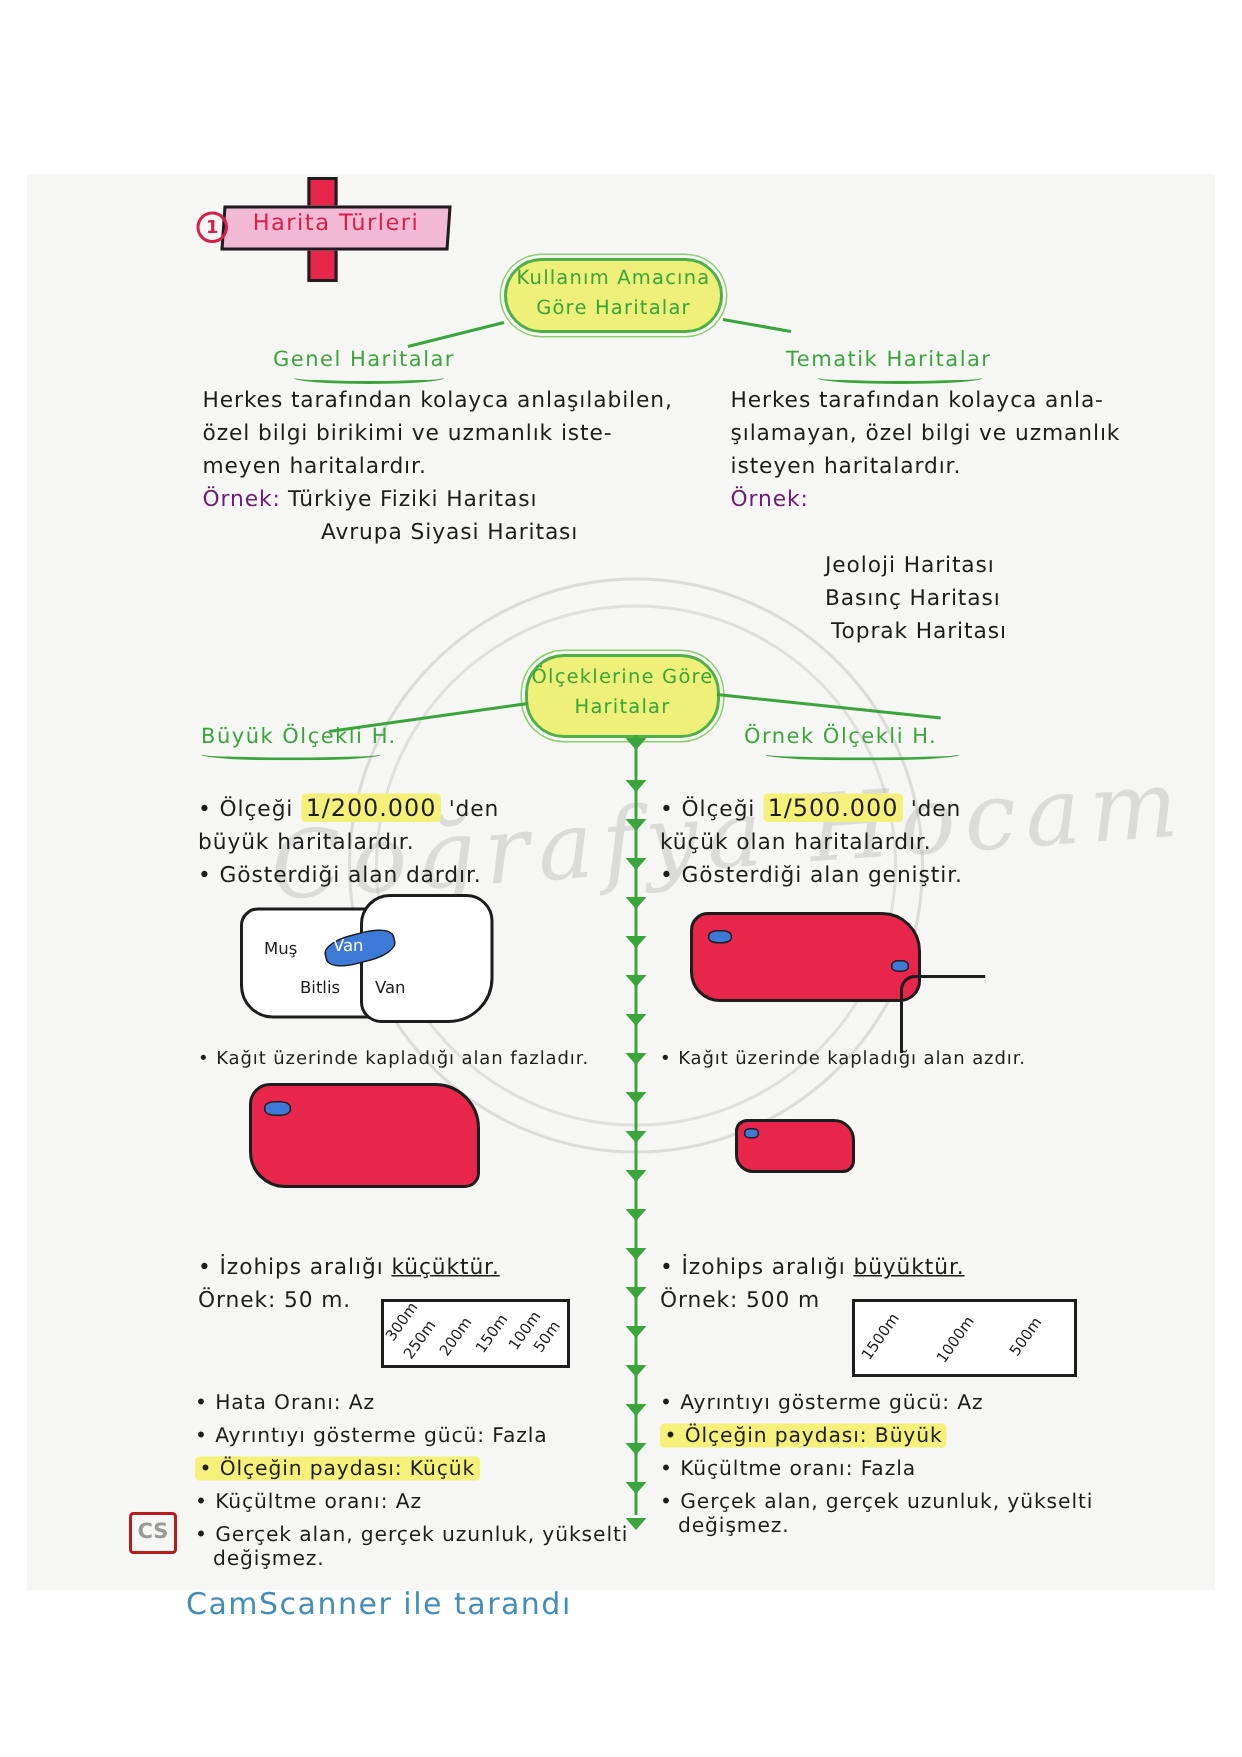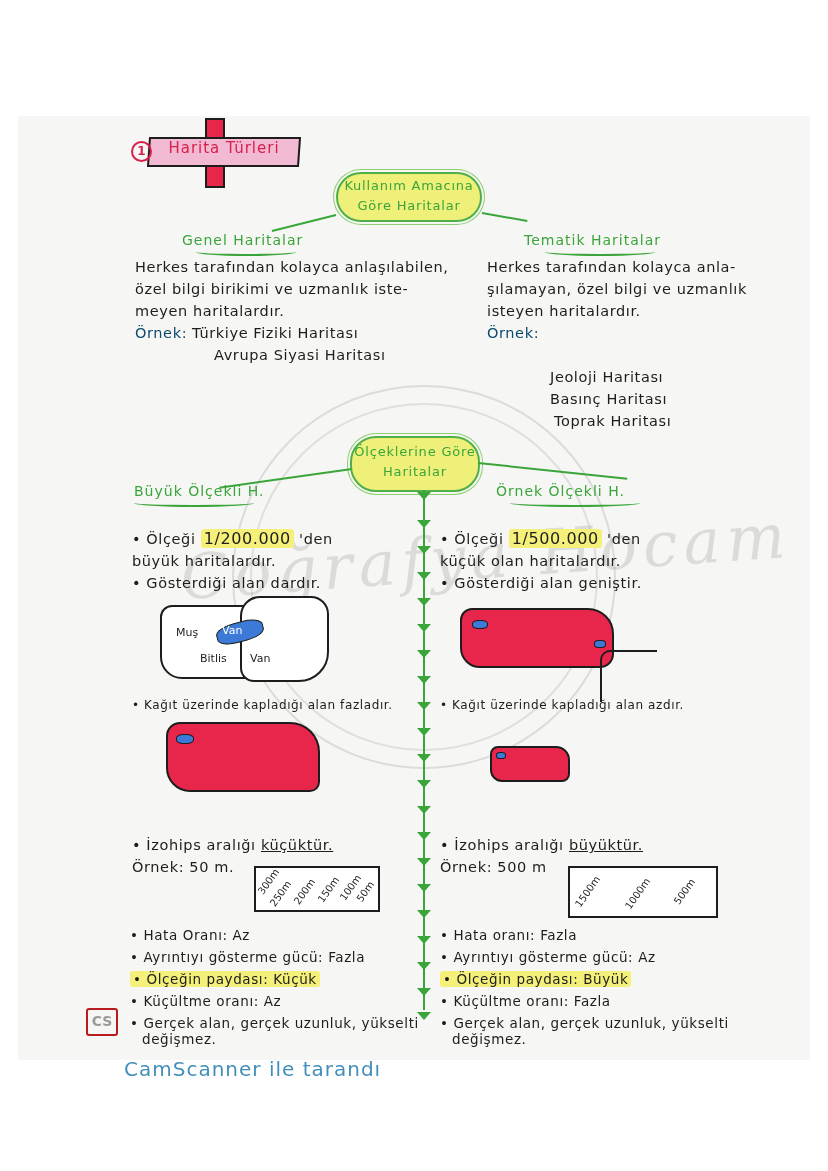--- a/index.html
+++ b/index.html
@@ -1,21 +1,21 @@
 <!DOCTYPE html>
 <html><head>
 <meta charset="utf-8">
 <style>
   html, body { margin:0; padding:0; }
   body { width:828px; height:1171px; background:#ffffff; position:relative; overflow:hidden;
          font-family:"DejaVu Sans", sans-serif; color:#1a1a1a; }
   .paper { position:absolute; left:18px; top:116px; width:792px; height:944px; background:#f6f6f4; }
   .abs { position:absolute; }
   .hand { font-family:"DejaVu Sans", sans-serif; font-size:14.5px; letter-spacing:0.6px; color:#1d1d1d; line-height:22px; }
-  .pink { color:#0c4a6e; }
+  .pink { color:#701a75; }
   .hl { background:#f4f07a; padding:0 3px; border-radius:3px; }
   .uline { text-decoration:underline; }
   .heading { font-size:14px; letter-spacing:1px; color:#3aa53a; }
   .wave { height:6px; border-bottom:2px solid #3aa53a; border-radius:0 0 50% 50%; }
   .bubble { position:absolute; background:#eef07a; border:2px solid #4fb04a; border-radius:26px;
             color:#3aa53a; text-align:center; font-size:13px; letter-spacing:0.8px; line-height:20px;
             box-shadow:0 0 0 2px #f6f6f4, 0 0 0 3px #8ccf6e; }
   .spine { position:absolute; left:423px; top:490px; width:2px; height:520px; background:#3aa53a; }
   .chev { position:absolute; left:417px; width:0; height:0; border-left:7px solid transparent; border-right:7px solid transparent; border-top:8px solid #3aa53a; }
   .map { position:absolute; background:#e8264c; border:2px solid #1d1d1d; }
@@ -191,21 +191,20 @@
   <span class="uline">büyüktür.</span>
   <div>Örnek: 500 m</div>
 </div>
 <div class="contour" style="left:568px; top:866px; width:146px; height:48px;">
   <span style="left:0px; top:18px;">1500m</span>
   <span style="left:50px; top:20px;">1000m</span>
   <span style="left:100px; top:18px;">500m</span>
 </div>
 
 <div class="abs hand" style="left:440px; top:924px; font-size:13.5px; line-height:22px;">
-  <div>• Hata oranı: Fazla</div>
   <div>• Ayrıntıyı gösterme gücü: Az</div>
   <div><span class="hl">• Ölçeğin paydası: Büyük</span></div>
   <div>• Küçültme oranı: Fazla</div>
   <div>• Gerçek alan, gerçek uzunluk, yükselti</div>
   <div style="padding-left:12px; margin-top:-6px;">değişmez.</div>
 </div>
 
 <div class="cs">CS</div>
 <div class="cs-text">CamScanner ile tarandı</div>
 

